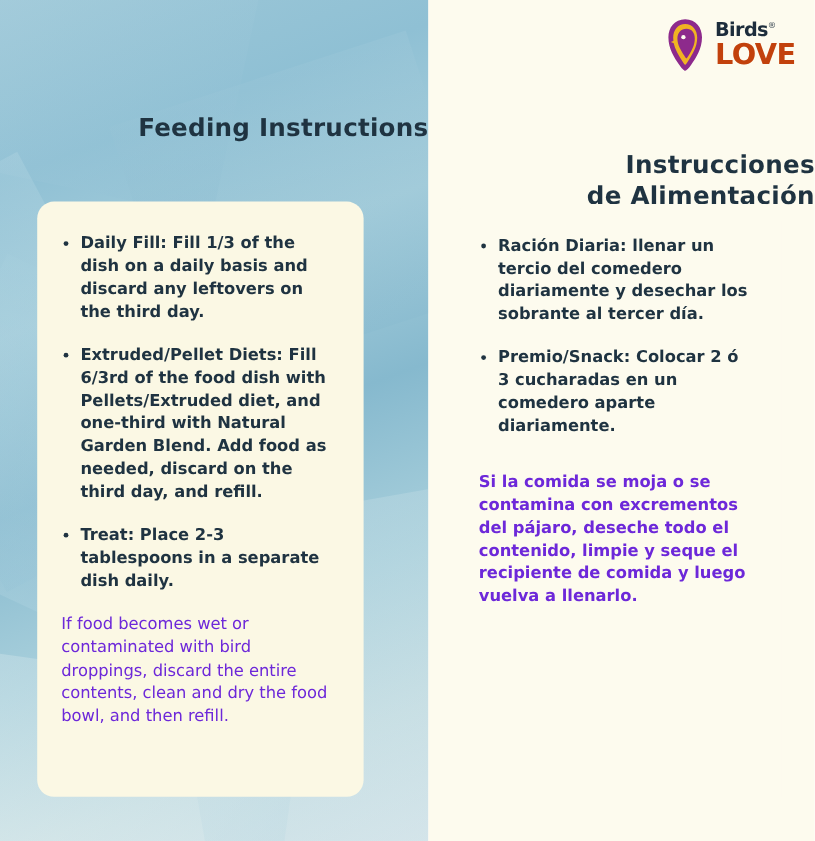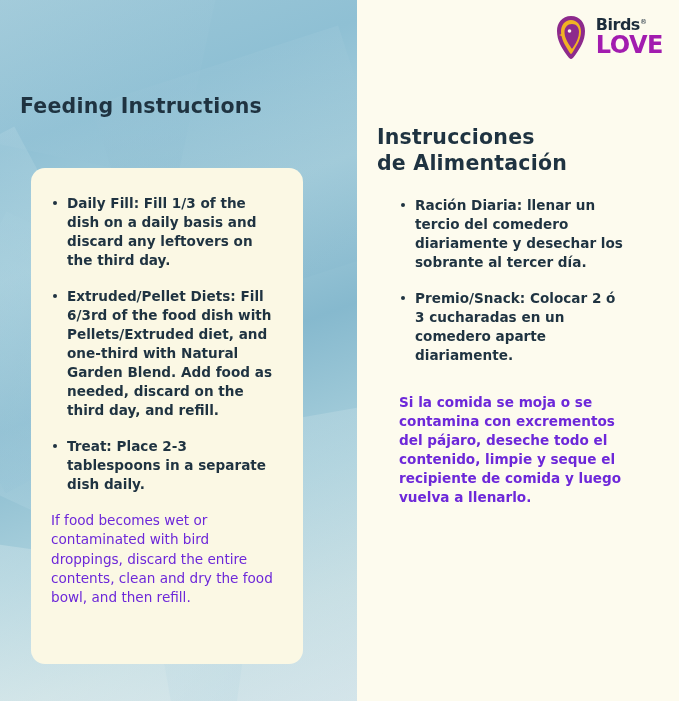--- a/index.html
+++ b/index.html
@@ -52,37 +52,36 @@
   }
   .logo-mark { width: 36px; height: 46px; position: relative; flex: none; }
   .logo-text { line-height: 1.0; }
   .logo-birds {
     font-family: "DejaVu Sans", sans-serif;
     font-weight: bold; font-size: 16px; color: #1d2d3c;
     letter-spacing: -0.5px;
   }
   .logo-love {
     font-family: "DejaVu Sans", sans-serif;
-    font-weight: bold; font-size: 24px; color: #a21caf;
+    font-weight: bold; font-size: 24px; color: #c2410c;
     letter-spacing: -0.5px;
   }
   .logo-reg { font-size: 7px; vertical-align: super; color: #1d2d3c; font-weight: normal; }
 
   
   .heading {
     position: absolute;
     left: 0; right: 0;
-    text-align: left;
+    text-align: right;
     font-family: "DejaVu Sans", sans-serif;
     font-weight: bold;
     color: #1f3341;
     font-size: 20.5px;
     line-height: 1.28;
     letter-spacing: .2px;
-    padding-left: 20px;
   }
   .heading-left { top: 93px; }
   .heading-right { top: 92px; margin-top: 32px; }
 
   
   .card {
     position: absolute;
     border-radius: 14px;
     padding: 26px 22px 20px 20px;
   }

